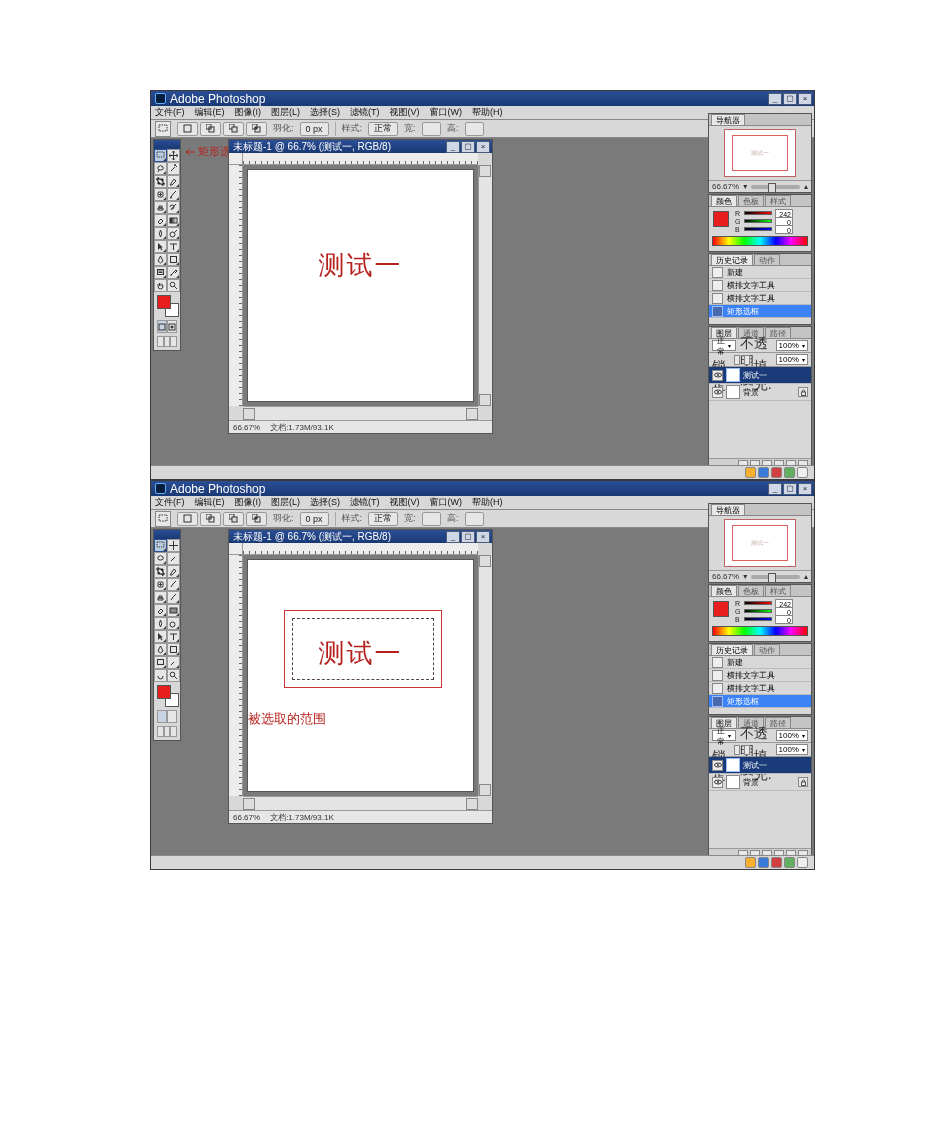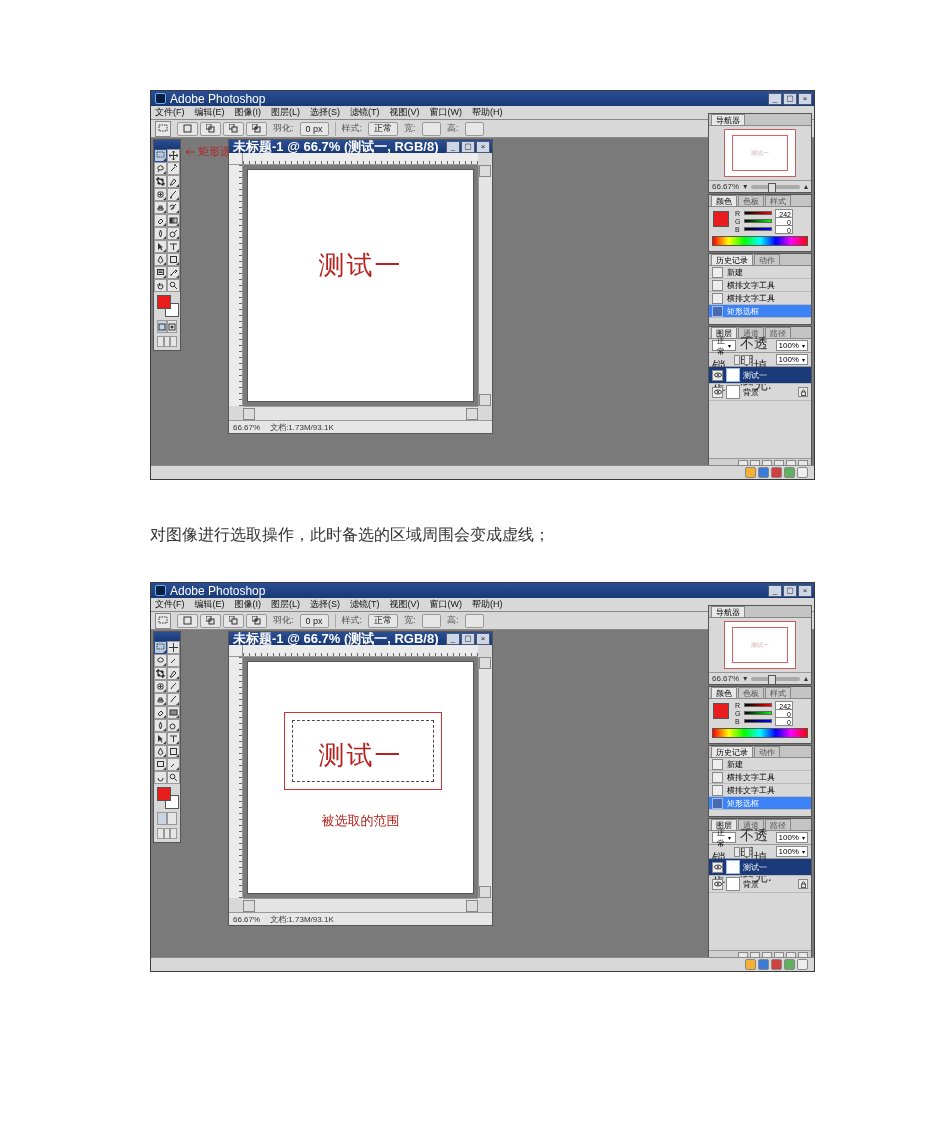--- a/index.html
+++ b/index.html
@@ -125,21 +125,21 @@
     left: 45px; top: 0;
     width: 265px; height: 295px;
     background: #d8d8d8; border: 1px solid #555;
     display: flex; flex-direction: column;
   }
   .doc-title {
     height: 13px; background: linear-gradient(#2b4e95,#193975);
     display: flex; align-items: center; justify-content: space-between;
     padding: 0 2px 0 4px;
   }
-  .doc-title-text { color: #fff; font-size: 13px; font-weight: bold; }
+  .doc-title-text { color: #fff; font-size: 10px; }
   .doc-body {
     flex: 1; position: relative; display: flex;
   }
   .ruler-h {
     position: absolute; left: 14px; right: 14px; top: 0; height: 12px;
     background: #ececec; border-bottom: 1px solid #999;
     background-image: repeating-linear-gradient(to right,#666 0 1px,transparent 1px 6px);
     background-position: 0 8px; background-size: 6px 4px; background-repeat: repeat-x;
   }
   .ruler-v {
@@ -303,21 +303,21 @@
     position:absolute; left:8px; top:8px; right:8px; bottom:8px;
     border:1px dashed #544;
   }
   .canvas-text2 {
     position:absolute; left:0; right:0; top:76px;
     text-align:center;
     font-family: "SimSun","NSimSun",serif;
     font-size: 26px; color: #b5221e; letter-spacing: 2px;
   }
   .range-label{
-    position:absolute; left:0; right:0; top:150px; text-align:center;
+    position:absolute; left:0; right:0; top:150px; text-align:left;
     font-family: "SimSun","NSimSun",serif;
     font-size: 13px; color: #b5221e;
   }
   .tool-label{
     position:absolute;
     left:35px; top:53px;
     font-family: "SimSun","NSimSun",serif;
     font-size: 11px; color: #b5221e;
     display:flex; align-items:center; gap:2px;
   }
@@ -753,21 +753,20 @@
 
     <div class="app-status">
       <div class="tray-icon" style="background:#f8b030"></div>
       <div class="tray-icon" style="background:#3a7ad8"></div>
       <div class="tray-icon" style="background:#d04040"></div>
       <div class="tray-icon" style="background:#60b060"></div>
       <div class="tray-icon" style="background:#eee"></div>
     </div>
   </div>
 
-  <p class="caption">对图像进行选取操作，此时备选的区域周围会变成虚线；</p>
 
   <div class="ps">
 
     <div class="titlebar">
       <div class="titlebar-left">
         <div class="ps-logo"></div>
         <span class="titlebar-text">Adobe Photoshop</span>
       </div>
       <div class="winbtns">
         <div class="winbtn">_</div>

